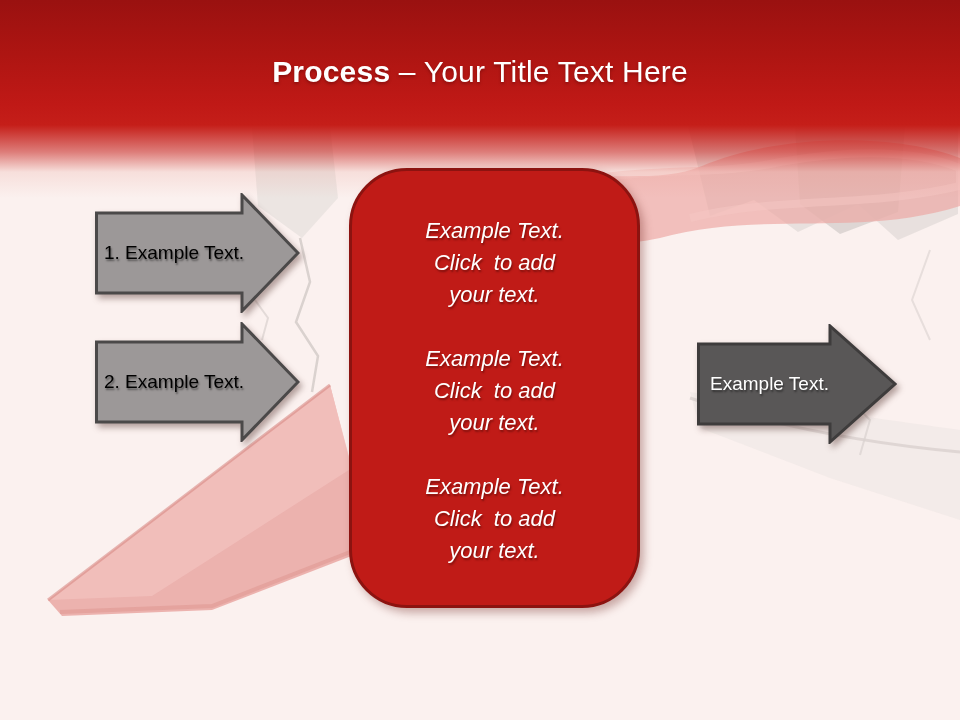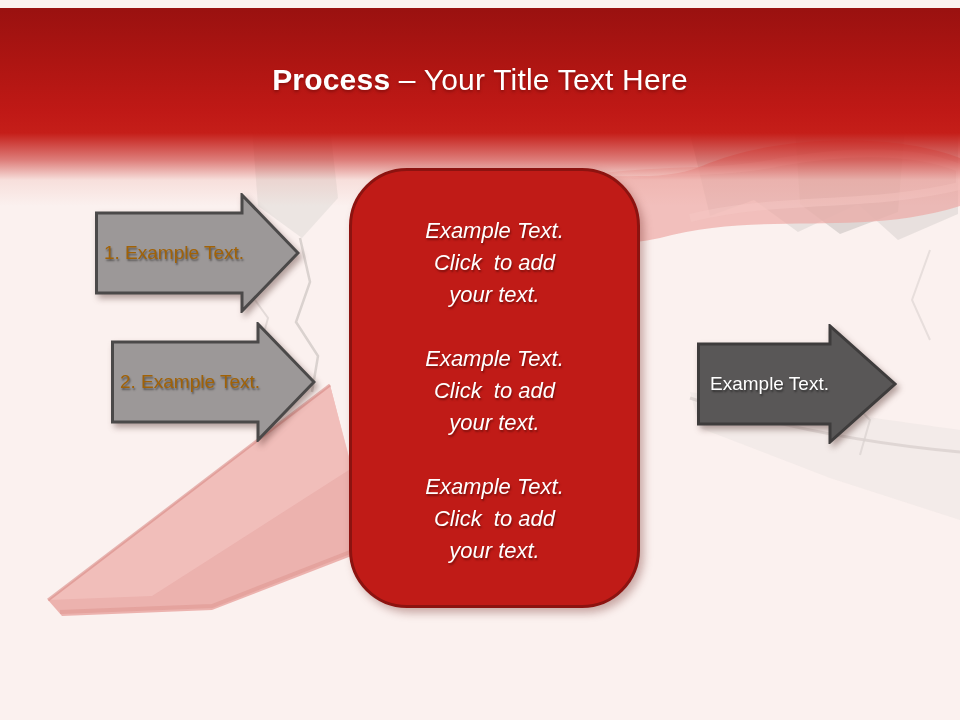--- a/index.html
+++ b/index.html
@@ -12,21 +12,21 @@
     position:relative;width:960px;height:720px;
     background:var(--background,#fbf1ef);
     overflow:hidden;
   }
 
   
   .bg-art{position:absolute;left:0;top:0;width:960px;height:720px;}
 
   
   .header{
-    position:absolute;left:0;top:8px;width:960px;height:200px;
+    position:absolute;left:0;top:0;width:960px;height:200px;
     background:linear-gradient(180deg,
       var(--header-red-dark,#9a1110) 0px,
       #ae1512 55px,
       var(--header-red,#c01916) 105px,
       #c51e19 125px,
       rgba(197,30,25,0.55) 152px,
       rgba(231,150,140,0.20) 172px,
       rgba(251,241,239,0) 198px);
   }
   .title{
@@ -38,24 +38,24 @@
   .title .t-bold{font-weight:700;}
   .title .t-rest{font-weight:400;}
 
   
   .larrow{position:absolute;left:95px;width:205px;height:120px;}
   .larrow svg{position:absolute;left:0;top:0;filter:drop-shadow(3px 4px 3px rgba(70,35,30,0.40));}
   .larrow polygon{fill:var(--gray-arrow-fill,#9c9898);stroke:var(--gray-arrow-border,#4b4949);stroke-width:3;}
   .larrow .alabel{
     position:absolute;left:4px;top:0;width:150px;height:120px;
     display:flex;align-items:center;justify-content:center;
-    color:#a16207;font-size:19px;white-space:nowrap;
+    color:#000000;font-size:19px;white-space:nowrap;
     text-shadow:1px 2px 2px rgba(0,0,0,0.45);
   }
-  .larrow-1{top:193px;} .larrow-2{top:322px;margin-left:16px;} .larrow-3{top:443px;}
+  .larrow-1{top:193px;} .larrow-2{top:322px;} .larrow-3{top:443px;}
 
   
   .rarrow{position:absolute;left:697px;top:324px;width:200px;height:120px;}
   .rarrow svg{position:absolute;left:0;top:0;filter:drop-shadow(3px 4px 3px rgba(70,35,30,0.40));}
   .rarrow polygon{fill:var(--dark-arrow-fill,#595757);stroke:var(--dark-arrow-border,#3e3c3c);stroke-width:3;}
   .rarrow .alabel{
     position:absolute;left:0;top:0;width:145px;height:120px;
     display:flex;align-items:center;justify-content:center;
     color:#fff;font-size:19px;white-space:nowrap;
     text-shadow:1px 2px 2px rgba(0,0,0,0.45);

